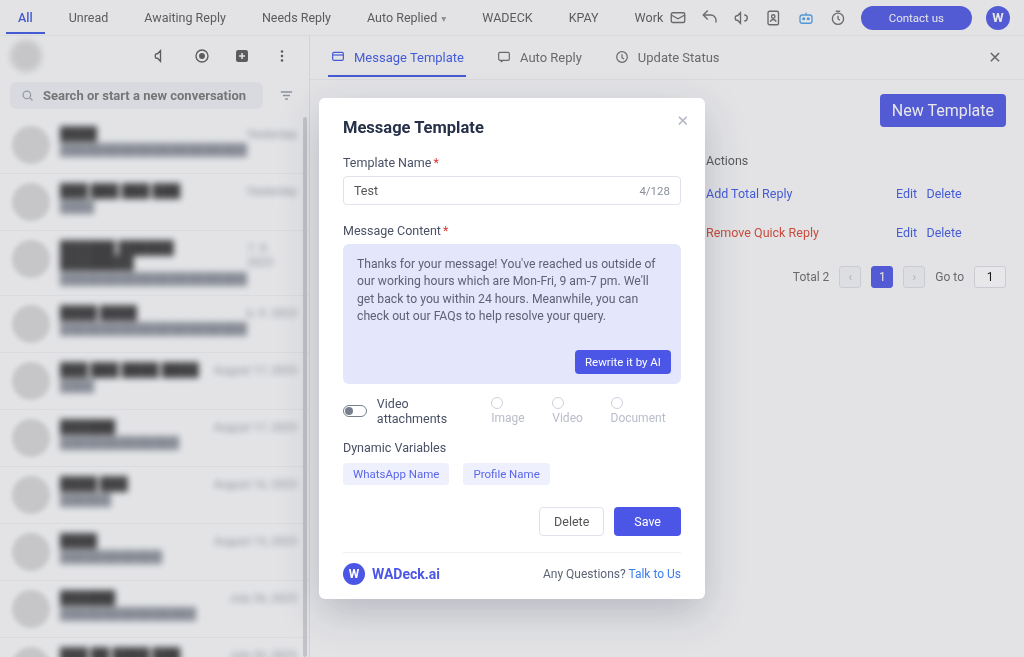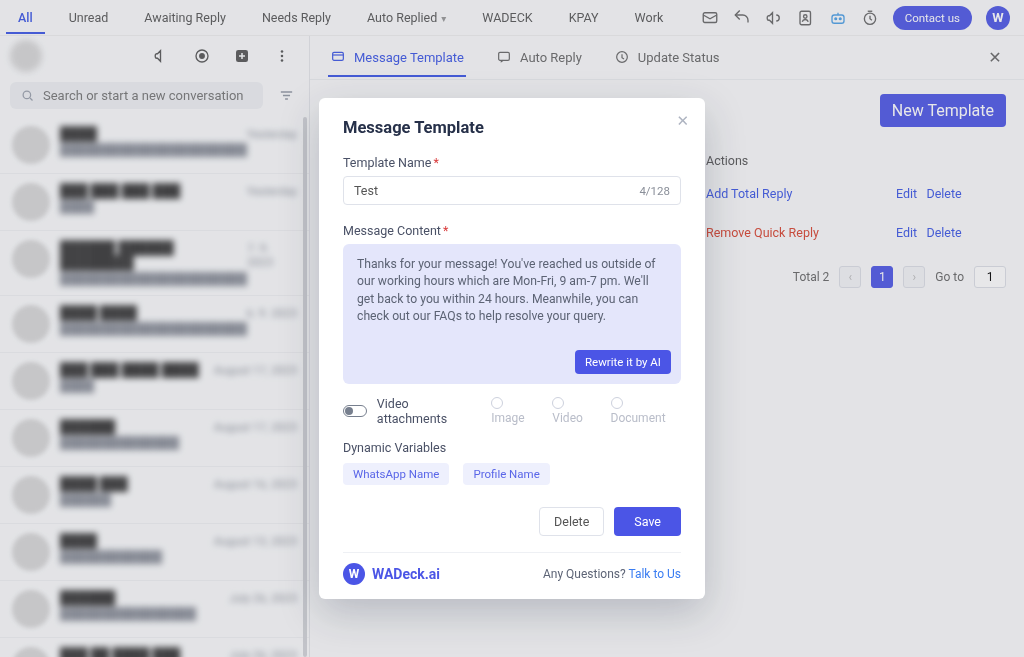--- a/index.html
+++ b/index.html
@@ -6,33 +6,33 @@
   body { width: 1024px; height: 657px; overflow: hidden; background: #f5f6f8; position: relative; }
 
   
   .topbar { height: 36px; display:flex; align-items:center; padding:0 6px; background:#fafbfc; border-bottom:1px solid #eee; }
   .tabs { display:flex; align-items:center; gap: 12px; flex:1; overflow:hidden; }
   .tab { font-size:12.5px; color:#555; padding:8px 12px 7px; cursor:pointer; white-space:nowrap; border-bottom:2px solid transparent; }
   .tab.active { color:#3a55e6; border-bottom-color:#3a55e6; font-weight:500; }
   .tab .chev { margin-left:4px; font-size:10px; opacity:.6; }
   .top-icons { display:flex; align-items:center; gap:14px; padding:0 8px 0 4px; }
   .top-icons .ico { width:18px; height:18px; display:flex; align-items:center; justify-content:center; color:#666; cursor:pointer; }
-  .contact-btn { background:#4b55e6; color:#fff; font-size:11.5px; padding:5px 12px; border-radius:12px; cursor:pointer; }
+  .contact-btn { background:#4b55e6; color:#fff; font-size:11.5px; padding:5px 28px; border-radius:12px; cursor:pointer; }
   .brand-circle { width:24px; height:24px; border-radius:50%; background:#4b55e6; color:#fff; display:flex; align-items:center; justify-content:center; font-weight:700; font-size:13px; }
 
   
   .main { display:flex; height:calc(100% - 36px); }
   .left { width:310px; border-right:1px solid #e4e6ea; background:#fafbfc; display:flex; flex-direction:column; }
   .left-head { height:40px; display:flex; align-items:center; justify-content:flex-end; gap:22px; padding:0 18px 0 10px; }
   .avatar-self { width:32px; height:32px; border-radius:50%; background:#d7d7d7; filter:blur(3px); margin-right:auto; }
   .left-head .hico { width:18px; height:18px; color:#555; cursor:pointer; display:flex; align-items:center; justify-content:center; }
   .searchbar { display:flex; align-items:center; gap:10px; margin:6px 10px 8px; }
   .search-input-wrap { flex:1; display:flex; align-items:center; background:#eef0f3; border-radius:6px; padding:6px 10px; }
   .search-input-wrap svg { width:15px; height:15px; color:#9aa0ac; margin-right:8px; flex:none; }
-  .search-input { flex:1; border:none; background:transparent; outline:none; font-size:13px; color:#a16207; }
+  .search-input { flex:1; border:none; background:transparent; outline:none; font-size:13px; color:#a16207;font-weight:bold; }
   .filter-ico { width:26px; height:26px; display:flex; align-items:center; justify-content:center; color:#9096a2; cursor:pointer; }
 
   .convlist { flex:1; overflow-y:auto; position:relative; }
   .convlist::after { content:''; position:absolute; right:2px; top:0; bottom:0; width:4px; background:#d2d4d8; border-radius:2px; }
   .conv { display:flex; gap:10px; padding:9px 12px; border-bottom:1px solid #f0f1f3; }
   .conv .av { width:38px; height:38px; border-radius:50%; background:#d7d7d7; flex:none; filter:blur(2px); }
   .conv .body { flex:1; min-width:0; filter: blur(3px); }
   .conv .row1 { display:flex; justify-content:space-between; align-items:center; }
   .conv .name { font-size:13px; font-weight:600; color:#333; }
   .conv .date { font-size:11.5px; color:#8a8f99; filter:none; }

